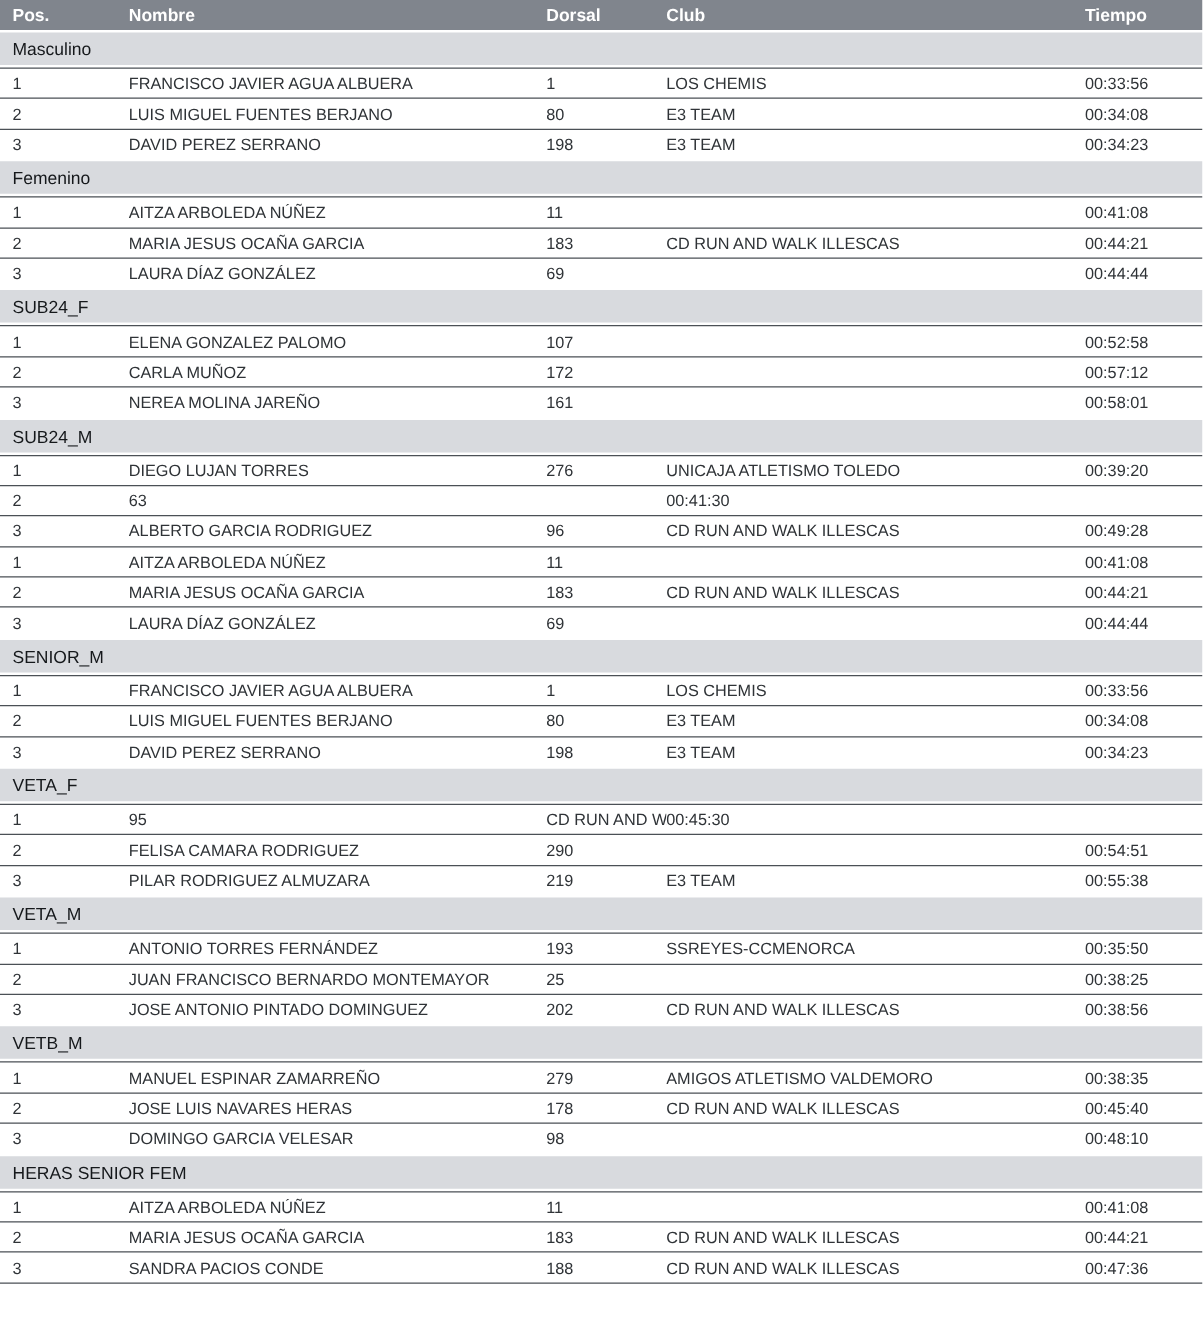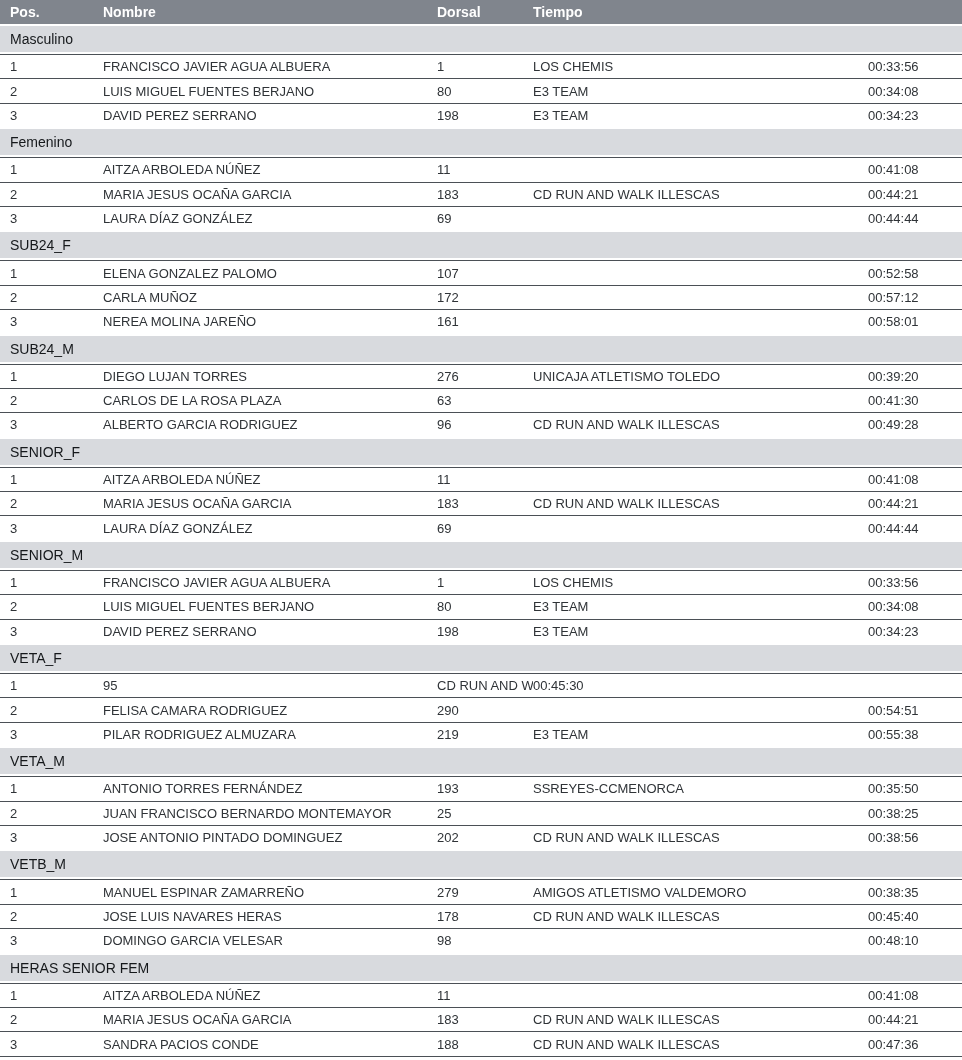--- a/index.html
+++ b/index.html
@@ -53,20 +53,21 @@
   .cell.c0{padding-left:10px;}
 </style>
 </head>
 <body>
 
 <div class="results-table">
   <div class="table-header grid">
     <div class="hcell c0">Pos.</div>
     <div class="hcell c1">Nombre</div>
     <div class="hcell c2">Dorsal</div>
+    <div class="hcell c3">Club</div>
     <div class="hcell c4">Tiempo</div>
   </div>
   <div>
       <div class="category-row">Masculino</div>
       <div class="data-row grid">
         <div class="cell c0">1</div>
         <div class="cell c1">FRANCISCO JAVIER AGUA ALBUERA</div>
         <div class="cell c2">1</div>
         <div class="cell c3">LOS CHEMIS</div>
         <div class="cell c4">00:33:56</div>
@@ -132,33 +133,31 @@
       <div class="category-row">SUB24_M</div>
       <div class="data-row grid">
         <div class="cell c0">1</div>
         <div class="cell c1">DIEGO LUJAN TORRES</div>
         <div class="cell c2">276</div>
         <div class="cell c3">UNICAJA ATLETISMO TOLEDO</div>
         <div class="cell c4">00:39:20</div>
       </div>
       <div class="data-row grid">
         <div class="cell c0">2</div>
-        <div class="cell c1">CARLOS DE LA ROSA PLAZA</div>
         <div class="cell c2">63</div>
         <div class="cell c3"></div>
         <div class="cell c4">00:41:30</div>
       </div>
       <div class="data-row grid">
         <div class="cell c0">3</div>
         <div class="cell c1">ALBERTO GARCIA RODRIGUEZ</div>
         <div class="cell c2">96</div>
         <div class="cell c3">CD RUN AND WALK ILLESCAS</div>
         <div class="cell c4">00:49:28</div>
       </div>
-      <div class="category-row">SENIOR_F</div>
       <div class="data-row grid">
         <div class="cell c0">1</div>
         <div class="cell c1">AITZA ARBOLEDA NÚÑEZ</div>
         <div class="cell c2">11</div>
         <div class="cell c3"></div>
         <div class="cell c4">00:41:08</div>
       </div>
       <div class="data-row grid">
         <div class="cell c0">2</div>
         <div class="cell c1">MARIA JESUS OCAÑA GARCIA</div>

